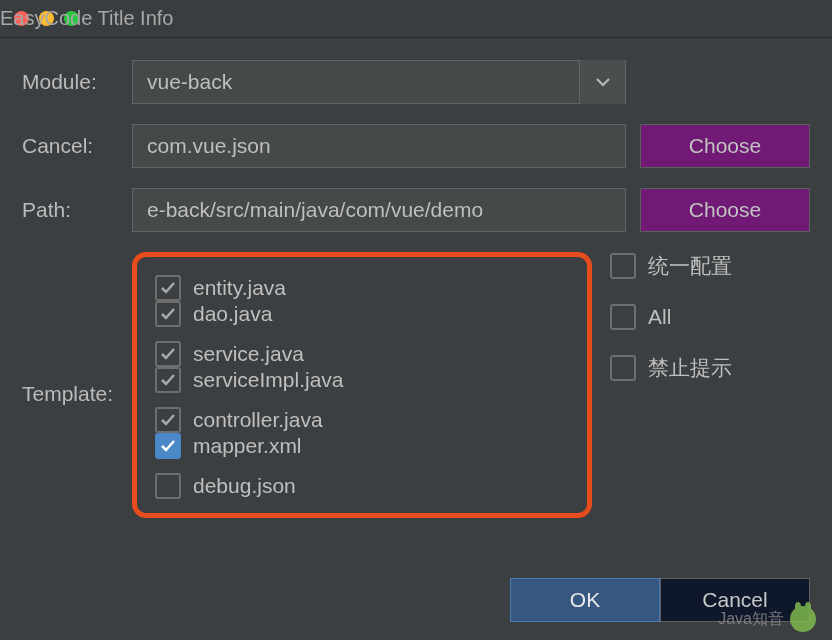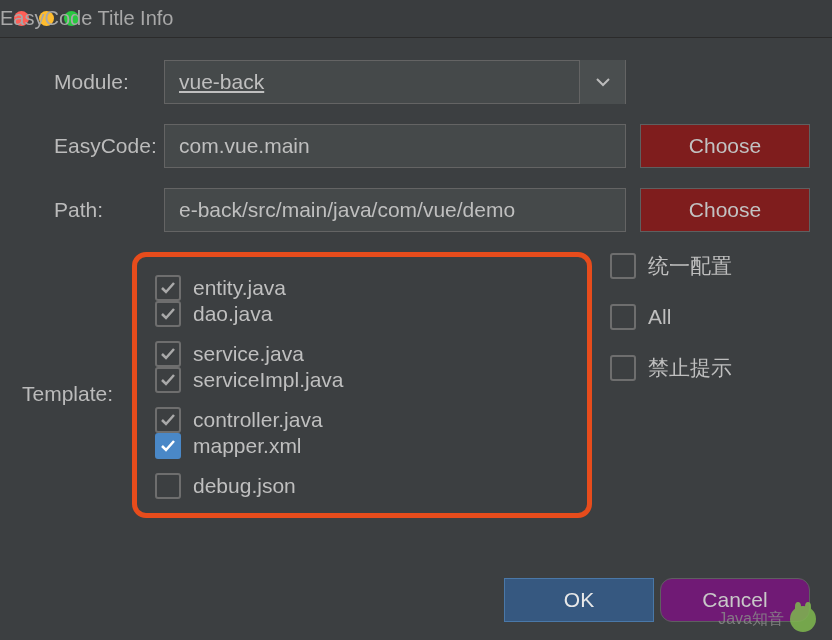--- a/index.html
+++ b/index.html
@@ -25,45 +25,45 @@
   .traffic span {
     width: 15px; height: 15px; border-radius: 50%;
     display: inline-block;
   }
   .title-text {
     position: absolute; left: 0; right: 0; text-align: left;
     color: #a8a8a8; font-size: 20px;
     pointer-events: none;
   }
   .content { padding: 22px 22px 0 22px; }
-  .row { display: flex; align-items: center; margin-bottom: 20px; margin-left: 32px; }
+  .row { display: flex; align-items: center; margin-bottom: 20px; }
   .label { width: 110px; color: #bbbbbb; }
   .field {
     flex: 1;
     background: #45494a;
     border: 1px solid #646464;
     height: 44px;
     display: flex; align-items: center;
     padding: 0 14px;
     color: #bfbfbf;
   }
-  .select { position: relative; text-decoration: underline; }
+  .select { position: relative; }
   .select-btn {
     width: 46px; height: 44px;
     border-left: 1px solid #646464;
     display: flex; align-items: center; justify-content: center;
     margin-left: auto;
     margin-right: -14px;
     background: #4a4e4f;
   }
   .select-btn svg { width: 14px; height: 10px; }
   .choose-btn {
     width: 170px; height: 44px;
     margin-left: 14px;
-    background: #7f1d1d;
+    background: #701a75;
     border: 1px solid #5e6060;
     color: #c2c2c2;
     display: flex; align-items: center; justify-content: center;
   }
   .template-area { display: flex; align-items: flex-start; }
   .template-label { margin-top: 130px; }
   .checkbox-grid {
     position: relative;
     border: 5px solid #e74c1c;
     border-radius: 14px;
@@ -83,31 +83,31 @@
   }
   .checkbox.checked svg { display: block; }
   .checkbox svg { display: none; width: 18px; height: 18px; }
   .checkbox.highlight { border-color: #4a88c7; background: #4a88c7; }
   .cb-label { color: #bfbfbf; white-space: nowrap; }
   .side-opts { margin-left: 18px; }
   .side-opts .cb-item { width: auto; margin-bottom: 24px; }
   .footer {
     position: absolute;
     bottom: 18px; right: 22px;
-    display: flex; gap: 6px;
+    display: flex; gap: 0;
     align-items: center;
   }
   .btn {
     width: 150px; height: 44px;
     display: flex; align-items: center; justify-content: center;
     border: 1px solid #5e6060;
     color: #c8c8c8;
   }
   .btn-ok { background: #365880; border-color: #4a78a8; color: #e8e8e8; }
-  .btn-cancel { background: #701a75; border-radius: 12px; }
+  .btn-cancel { background: #0f172a; }
   .watermark {
     position: absolute;
     bottom: 8px; right: 16px;
     display: flex; align-items: center;
     color: #888; font-size: 16px;
     opacity: 0.85;
     pointer-events: none;
   }
   .wm-icon {
     width: 26px; height: 26px; border-radius: 50%;
@@ -146,23 +146,23 @@
       <div class="select-btn">
         <svg viewBox="0 0 14 10">
             <path d="M1 2 L7 8 L13 2" stroke="#bbbbbb" stroke-width="2" fill="none"></path>
           </svg>
       </div>
     </div>
     <div style="width:184px"></div>
   </div>
 
   <div class="row">
-    <div class="label">EasyCode:</div>
+    <div class="label">Cancel:</div>
     <div class="field">
-      <span>com.vue.main</span>
+      <span>com.vue.json</span>
     </div>
     <div class="choose-btn">Choose</div>
   </div>
 
   <div class="row">
     <div class="label">Path:</div>
     <div class="field">
       <span>e-back/src/main/java/com/vue/demo</span>
     </div>
     <div class="choose-btn">Choose</div>

